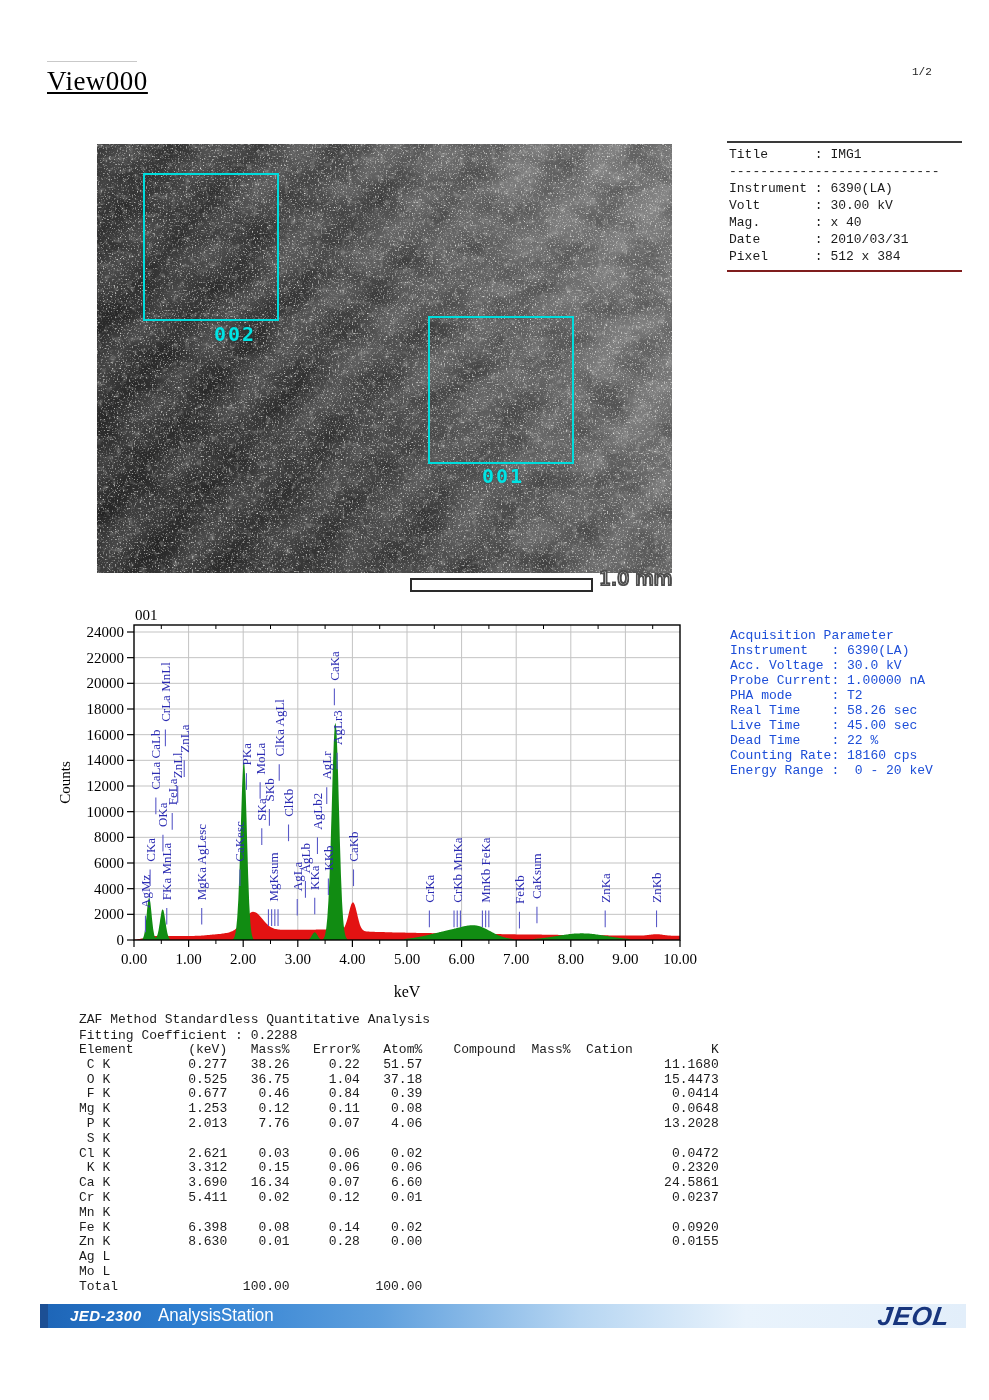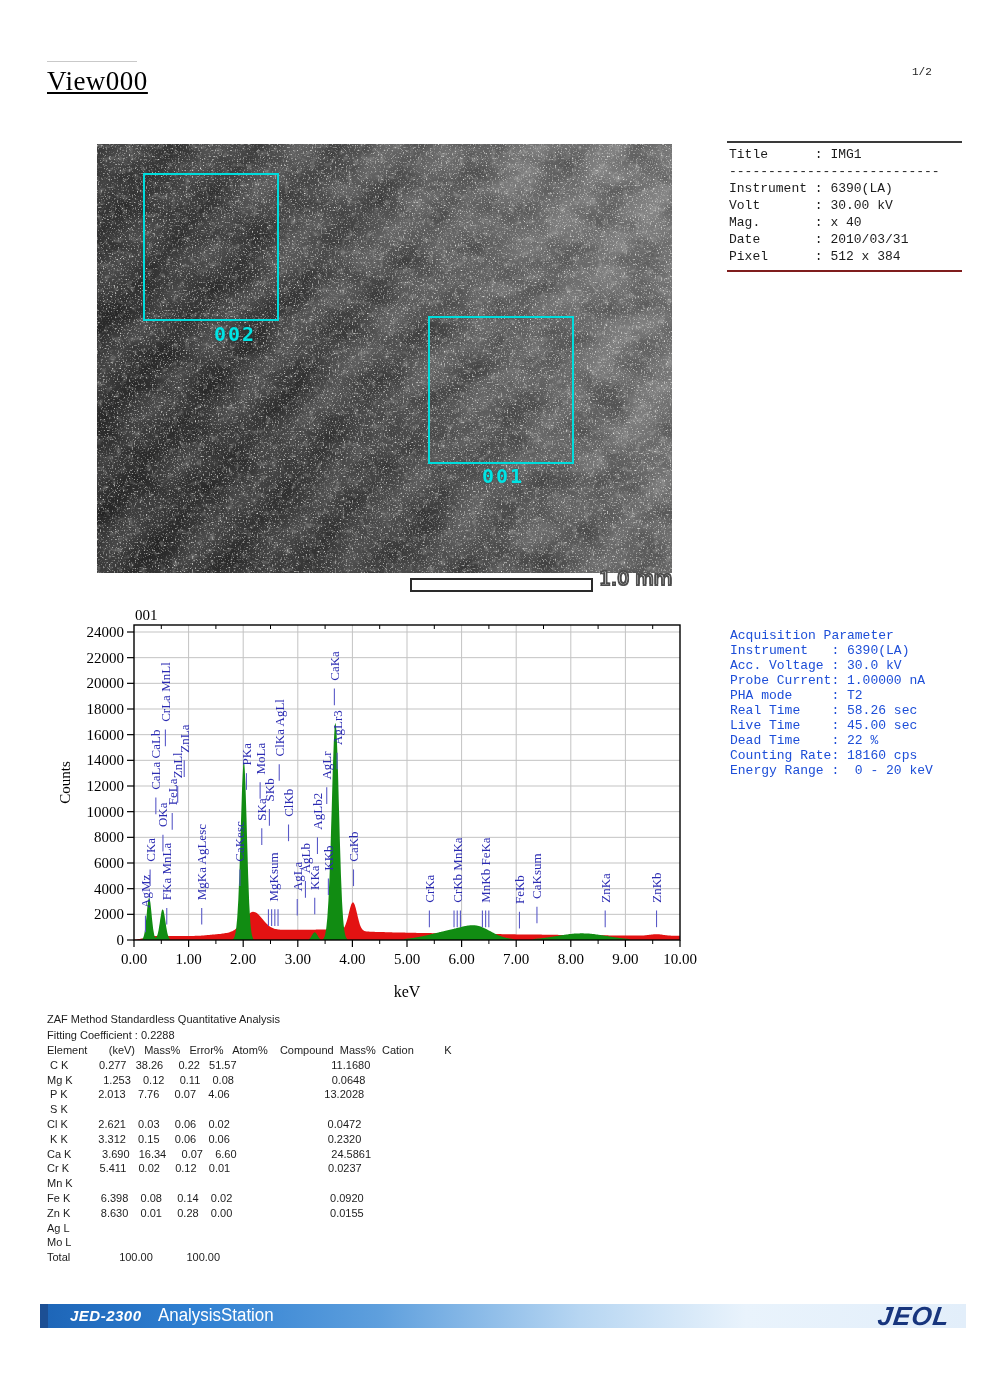--- a/index.html
+++ b/index.html
@@ -26,21 +26,21 @@
                text-shadow:-1px -1px 0 #555,1px -1px 0 #555,-1px 1px 0 #555,1px 1px 0 #555;}
   
   #spectrum-svg{left:55px;top:600px;}
   #spectrum-svg text{font-family:"Liberation Serif",serif;fill:#000;}
   #spectrum-svg text.pklbl{fill:#2b2bb2;}
   
   #acq-block{left:730px;top:628px;}
   #acq-block .ln{font-family:"Liberation Mono",monospace;font-size:13px;line-height:15px;white-space:pre;color:#1d4ed8;}
   
   #zaf-block{left:47px;top:1012px;}
-  #zaf-block .ln{font-family:Liberation Sans, sans-serif;font-size:11px;line-height:15.5px;white-space:pre;color:#1c1c1c;}
+  #zaf-block .ln{font-family:Liberation Mono, monospace;font-size:13px;line-height:15.5px;white-space:pre;color:#1c1c1c;margin-left:32px;}
   #zaf-table .ln{line-height:14.8px;}
   
   #footer-bar{left:40px;top:1304px;width:918px;height:24px;border-left:8px solid #1c4f94;
       background:linear-gradient(90deg,#1e66b8 0%,#2f80d2 16%,#5e9fdd 36%,#b7d6f2 58%,#e9f3fc 76%,#e2eefa 100%);}
   #footer-model{position:absolute;left:22px;top:3px;color:#fff;font-size:15px;font-weight:bold;
                 font-style:italic;letter-spacing:0.5px;}
   #footer-app{position:absolute;left:110px;top:1px;color:#fff;font-size:18px;transform:scaleX(.94);
               transform-origin:left;letter-spacing:0px;}
   #footer-logo{position:absolute;right:16px;top:-3px;color:#17357d;font-size:26px;font-weight:900;
                font-style:italic;letter-spacing:1px;transform:skewX(-8deg);}
@@ -288,20 +288,22 @@
     <div class="ln">Counting Rate: 18160 cps</div>
     <div class="ln">Energy Range :  0 - 20 keV</div>
   </div>
 
 <div class="abs" id="zaf-block">
   <div class="ln">ZAF Method Standardless Quantitative Analysis</div>
   <div class="ln">Fitting Coefficient : 0.2288</div>
   <div id="zaf-table">
       <div class="ln">Element       (keV)   Mass%   Error%   Atom%    Compound  Mass%  Cation          K</div>
       <div class="ln"> C K          0.277   38.26     0.22   51.57                               11.1680</div>
+      <div class="ln"> O K          0.525   36.75     1.04   37.18                               15.4473</div>
+      <div class="ln"> F K          0.677    0.46     0.84    0.39                                0.0414</div>
       <div class="ln">Mg K          1.253    0.12     0.11    0.08                                0.0648</div>
       <div class="ln"> P K          2.013    7.76     0.07    4.06                               13.2028</div>
       <div class="ln"> S K                                                                              </div>
       <div class="ln">Cl K          2.621    0.03     0.06    0.02                                0.0472</div>
       <div class="ln"> K K          3.312    0.15     0.06    0.06                                0.2320</div>
       <div class="ln">Ca K          3.690   16.34     0.07    6.60                               24.5861</div>
       <div class="ln">Cr K          5.411    0.02     0.12    0.01                                0.0237</div>
       <div class="ln">Mn K                                                                              </div>
       <div class="ln">Fe K          6.398    0.08     0.14    0.02                                0.0920</div>
       <div class="ln">Zn K          8.630    0.01     0.28    0.00                                0.0155</div>

